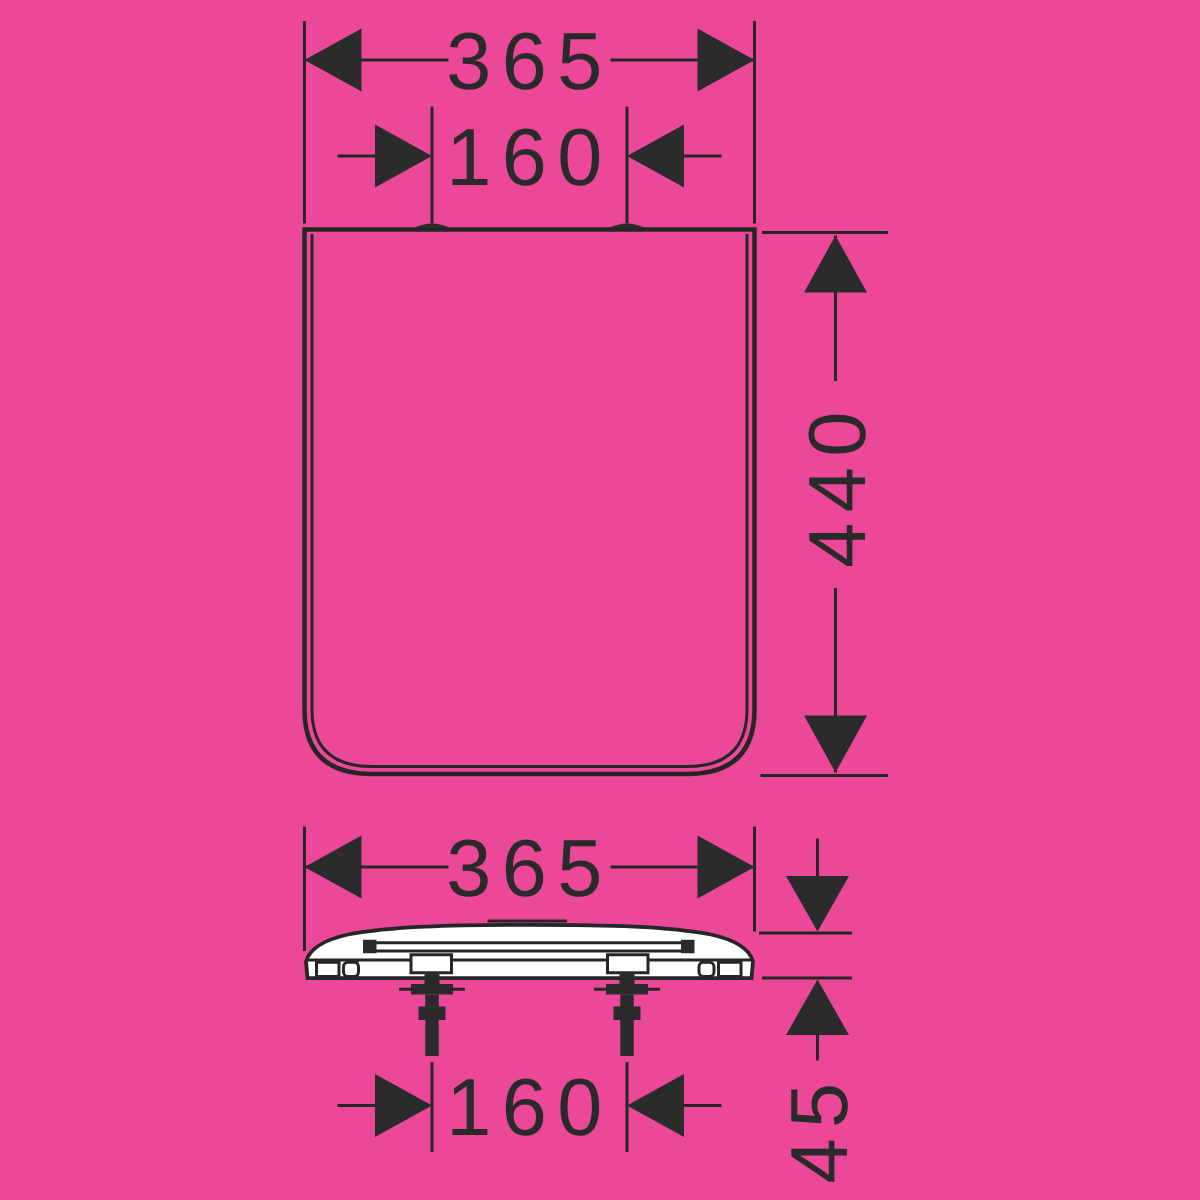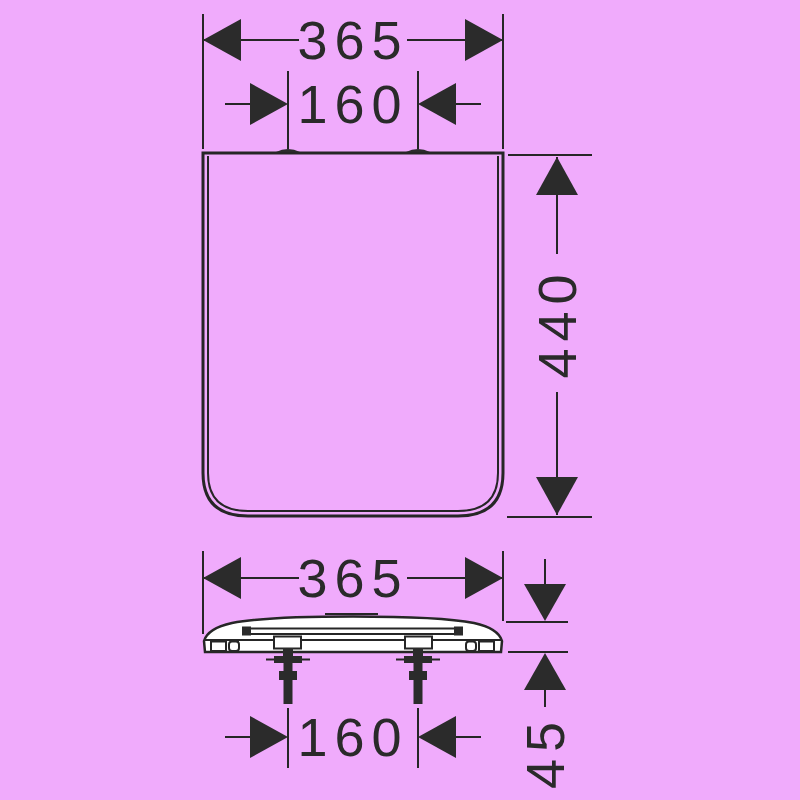--- a/index.html
+++ b/index.html
@@ -4,21 +4,21 @@
 <style>
   html, body {
     margin: 0;
     padding: 0;
     background: #ffffff;
   }
   .stage {
     position: relative;
     width: 800px;
     height: 800px;
-    background: #f0abfc;
+    background: #ec4899;
     overflow: hidden;
   }
   svg { display: block; }
   .dim-label {
     font-family: "Liberation Sans", sans-serif;
     font-size: 54px;
     font-weight: 400;
     fill: #2a2a2a;
     letter-spacing: 7px;
   }

